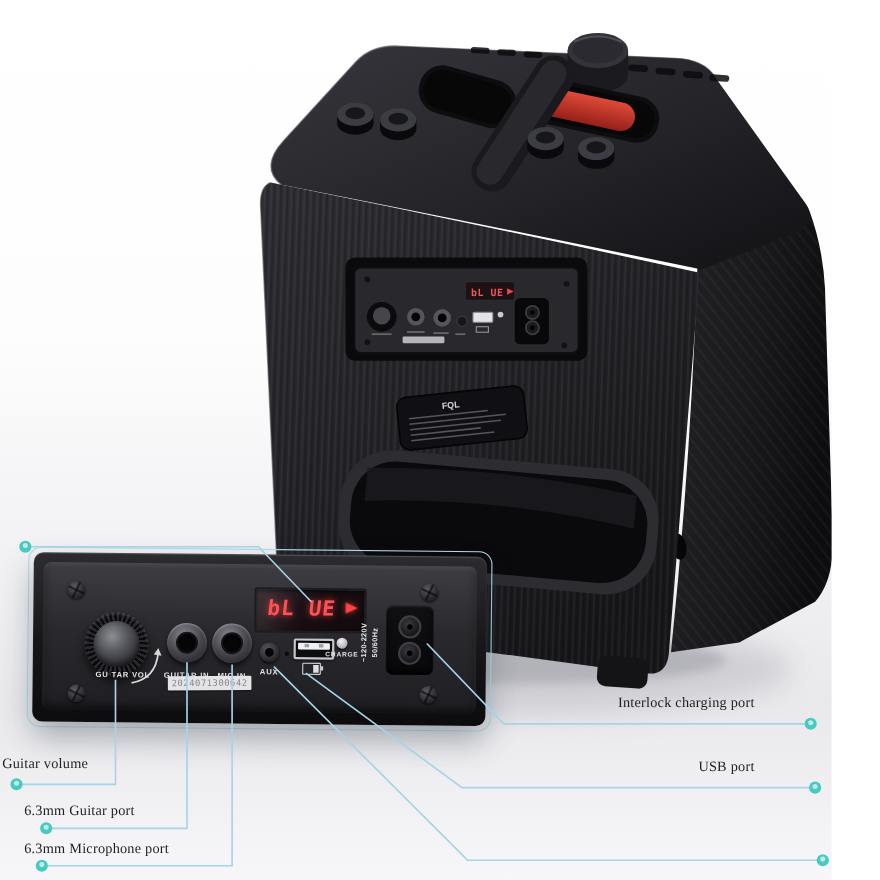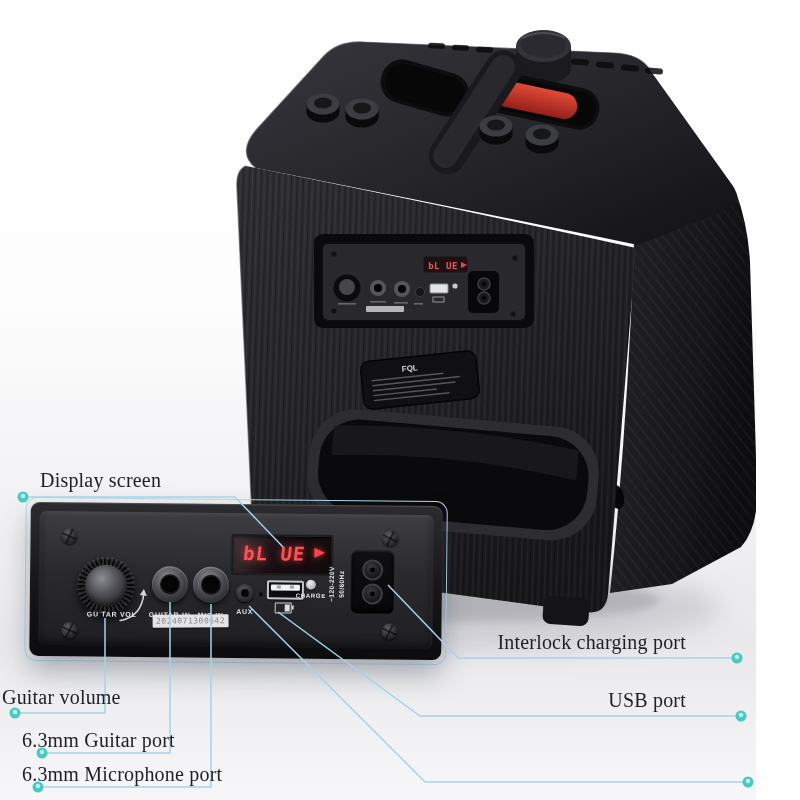--- a/index.html
+++ b/index.html
@@ -3,21 +3,21 @@
 <meta charset="utf-8">
 <style>
   html,body{margin:0;padding:0;background:#fff;}
   .stage{position:relative;width:756px;height:800px;overflow:hidden;
     background:linear-gradient(180deg,#ffffff 0%,#fdfdfe 38%,#f2f2f4 62%,#e9e9ec 80%,#f7f7f9 100%);
     font-family:"Liberation Serif","DejaVu Serif",serif;}
   .abs{position:absolute;}
   svg{display:block;}
 
   
-  .callout-label{position:absolute;color:#1f1f22;font-size:20px;letter-spacing:.2px;white-space:nowrap;}
+  .callout-label{position:absolute;color:#1f1f22;font-size:13px;letter-spacing:.2px;white-space:nowrap;}
   .callout-label.right{text-align:right;}
 
   
   .zoom-panel{position:absolute;left:30px;top:504px;width:412px;height:154px;transform:rotate(.6deg);}
   .callout-border{position:absolute;inset:-5px;border:1.5px solid #b2dbee;border-radius:12px;}
   .panel-outer{position:absolute;inset:0;border-radius:9px;
     background:linear-gradient(180deg,#2c2c30 0%,#161619 55%,#0c0c0e 100%);
     box-shadow:0 14px 28px rgba(40,45,60,.35),inset 0 1px 1px rgba(255,255,255,.18);}
   .panel-inner{position:absolute;left:9px;top:9px;right:9px;bottom:11px;border-radius:7px;
     background:linear-gradient(180deg,#3d3d42 0%,#2a2a2e 45%,#1f1f23 100%);
@@ -370,19 +370,18 @@
         <circle cx="38" cy="786" r="2.3" fill="#b9efe9"></circle>
       <circle cx="737" cy="658" r="5.5" fill="#49c9c0"></circle>
         <circle cx="737" cy="657" r="2.3" fill="#b9efe9"></circle>
       <circle cx="741" cy="716" r="5.5" fill="#49c9c0"></circle>
         <circle cx="741" cy="715" r="2.3" fill="#b9efe9"></circle>
       <circle cx="748" cy="782" r="5.5" fill="#49c9c0"></circle>
         <circle cx="748" cy="781" r="2.3" fill="#b9efe9"></circle>
     </g>
   </svg>
 
-  <div class="callout-label" style="left:40px;top:469px;font-size:20px">Display screen</div>
   <div class="callout-label" style="left:2px;top:686px">Guitar volume</div>
   <div class="callout-label" style="left:22px;top:729px">6.3mm Guitar port</div>
   <div class="callout-label" style="left:22px;top:763px">6.3mm Microphone port</div>
   <div class="callout-label right" style="right:70px;top:631px">Interlock charging port</div>
   <div class="callout-label right" style="right:70px;top:689px">USB port</div>
 </div>
 
 </body></html>

